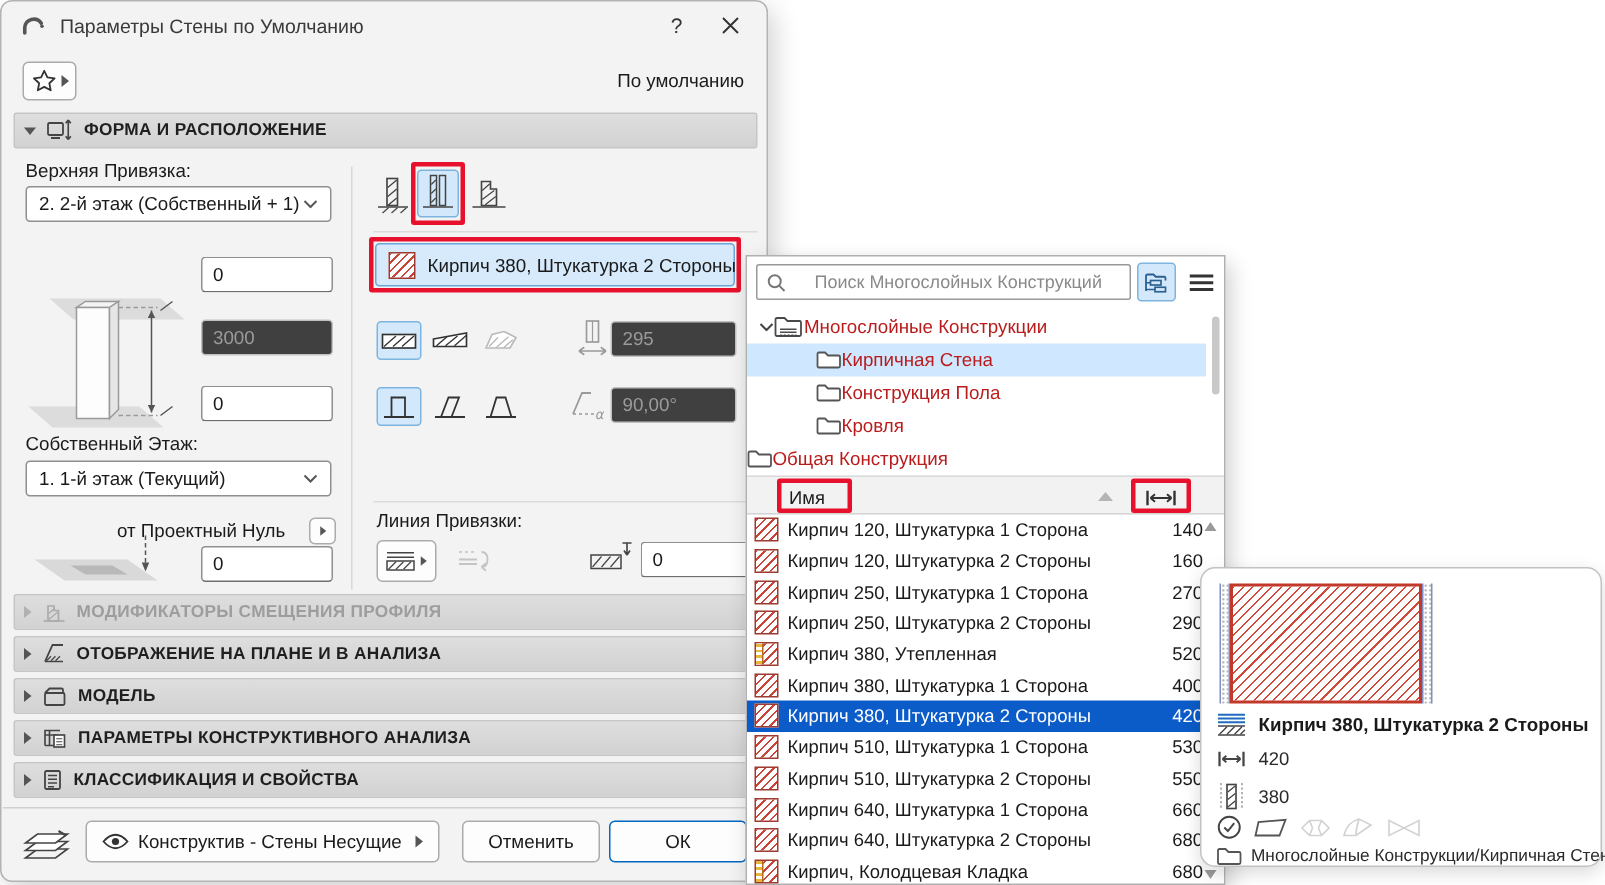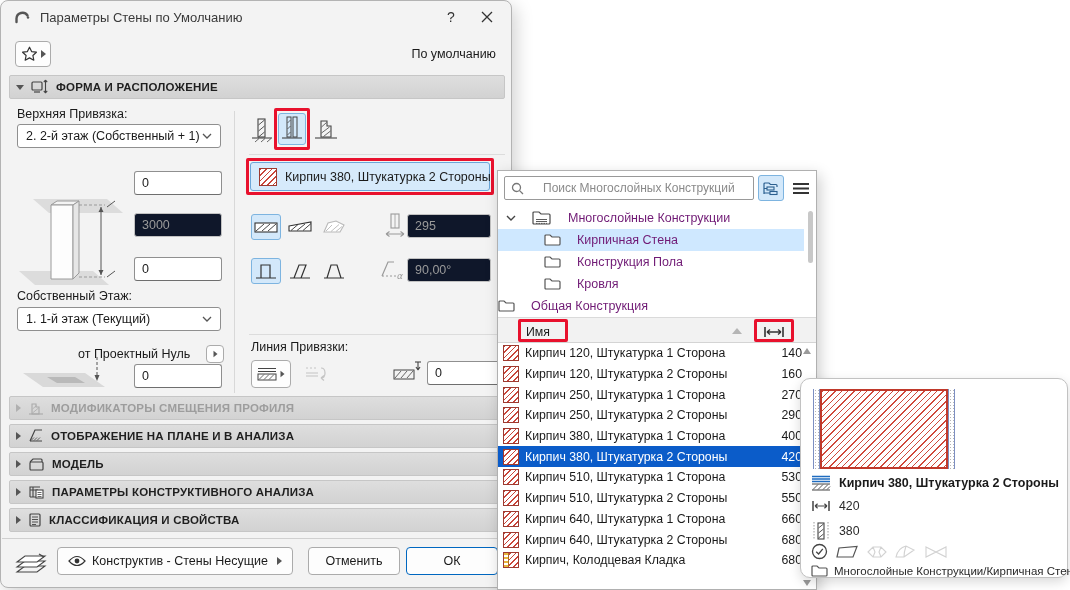--- a/index.html
+++ b/index.html
@@ -6,21 +6,21 @@
   html,body { width:1070px; height:590px; background:#fff; font-family:"Liberation Sans","DejaVu Sans",sans-serif; overflow:hidden; }
   .stage { position:relative; width:1004px; height:590px; background:#fff; }
   .abs { position:absolute; }
 
   
   .dialog { left:0; top:0; width:512px; height:588px; background:#f3f3f3; border:1px solid #b3b3b3; border-radius:8px; box-shadow:4px 6px 18px rgba(0,0,0,.18); }
   .titlebar { left:0; top:0; width:100%; height:32px; display:flex; align-items:center; padding:0 6px 0 12px; }
   .title-text { margin-left:9px; font-size:13px; color:#3a3a3a; flex:1; }
   .tb-btn { width:36px; height:26px; display:flex; align-items:center; justify-content:center; font-size:14px; color:#333; background:transparent; border:none; border-radius:4px; cursor:default; }
   .fld { position:absolute; background:#fff; border:1px solid #8f8f8f; border-bottom:1.5px solid #6e6e6e; border-radius:3px; font-family:inherit; font-size:12.5px; color:#1a1a1a; padding:0 7px; outline:none; }
-  .fld.dis { background:#0f172a; border:1px solid #c2c2c2; color:#9a9a9a; }
+  .fld.dis { background:#404040; border:1px solid #c2c2c2; color:#9a9a9a; }
   .sel { position:absolute; background:#fff; border:1px solid #8f8f8f; border-radius:3px; display:flex; align-items:center; font-size:12.5px; color:#1a1a1a; padding:0 8px; }
   .sel span { flex:1; white-space:nowrap; overflow:hidden; }
   .lbl { position:absolute; font-size:12.5px; color:#1a1a1a; white-space:nowrap; }
   .bar { position:absolute; left:8px; width:496px; height:24px; background:linear-gradient(#dedede,#d2d2d2); border:1px solid #c6c6c6; border-radius:2px; display:flex; align-items:center; padding:0 6px; gap:7px; }
   .bar .bar-label { font-size:11.5px; font-weight:bold; color:#1f1f1f; letter-spacing:.2px; }
   .bar.disabled .bar-label { color:#9d9d9d; }
   .tri-r { width:0; height:0; border-left:5px solid #555; border-top:4px solid transparent; border-bottom:4px solid transparent; }
   .bar.disabled .tri-r { border-left-color:#b0b0b0; }
   .tri-d { width:0; height:0; border-top:5px solid #555; border-left:4px solid transparent; border-right:4px solid transparent; }
   .iconbtn { position:absolute; display:flex; align-items:center; justify-content:center; background:transparent; border:1px solid transparent; border-radius:3px; }
@@ -31,21 +31,21 @@
   .hline { position:absolute; height:1px; background:#dcdcdc; }
   .vline { position:absolute; width:1px; background:#d8d8d8; }
   .swatch { width:16px; height:16px; border:1px solid #9e3a30; background-color:#fff; background-image:repeating-linear-gradient(135deg,#c9453a 0 1px,transparent 1px 4px); position:relative; flex:none; }
   .swatch.ins::before { content:""; position:absolute; left:0; top:0; bottom:0; width:4px; background:repeating-linear-gradient(0deg,#e7b63c 0 2px,#fff 2px 4px); border-right:1px solid #b26a20; }
 
   
   .popup { left:497px; top:170px; width:320px; height:420px; background:#fff; border:1px solid #b0b0b0; box-shadow:3px 5px 14px rgba(0,0,0,.2); z-index:5; }
   .srch { position:absolute; left:6px; top:5px; width:250px; height:24px; border:1px solid #999; border-radius:2px; display:flex; align-items:center; padding:0 6px; gap:19px; background:#fff; }
   .srch input { border:none; outline:none; flex:1; font-family:inherit; font-size:12px; color:#333; min-width:0; }
   .srch input::placeholder { color:#8a8a8a; }
-  .tree-row { position:absolute; left:0; width:306px; height:22px; display:flex; align-items:center; font-size:12.5px; color:#701a75; gap:16px; }
+  .tree-row { position:absolute; left:0; width:306px; height:22px; display:flex; align-items:center; font-size:12.5px; color:#b91c1c; gap:0; }
   .tree-row.selrow { background:#cfe8ff; }
   .lhead { position:absolute; left:0; top:146px; width:318px; height:26px; background:#f2f2f2; border-top:1px solid #dadada; border-bottom:1px solid #d4d4d4; }
   .rows { position:absolute; left:0; top:172px; width:318px; }
   .lrow { height:20.7px; display:flex; align-items:center; padding:0 0 0 5px; gap:6px; font-size:12.3px; color:#1a1a1a; }
   .lrow .rname { flex:1; white-space:nowrap; overflow:hidden; }
   .lrow .rw { width:36px; text-align:right; margin-right:14px; }
   .lrow.selected { background:#0b5cc9; color:#fff; }
   .sc-tri-up { width:0; height:0; border-bottom:6px solid #9a9a9a; border-left:4.5px solid transparent; border-right:4.5px solid transparent; }
   .sc-tri-dn { width:0; height:0; border-top:6px solid #9a9a9a; border-left:4.5px solid transparent; border-right:4.5px solid transparent; }
 
@@ -417,20 +417,25 @@
     <span class="swatch"></span>
     <span class="rname">Кирпич 250, Штукатурка 1 Сторона</span>
     <span class="rw">270</span>
   </div>
         <div class="lrow">
     <span class="swatch"></span>
     <span class="rname">Кирпич 250, Штукатурка 2 Стороны</span>
     <span class="rw">290</span>
   </div>
         <div class="lrow">
+    <span class="swatch ins"></span>
+    <span class="rname">Кирпич 380, Утепленная</span>
+    <span class="rw">520</span>
+  </div>
+        <div class="lrow">
     <span class="swatch"></span>
     <span class="rname">Кирпич 380, Штукатурка 1 Сторона</span>
     <span class="rw">400</span>
   </div>
         <div class="lrow selected">
     <span class="swatch"></span>
     <span class="rname">Кирпич 380, Штукатурка 2 Стороны</span>
     <span class="rw">420</span>
   </div>
         <div class="lrow">

